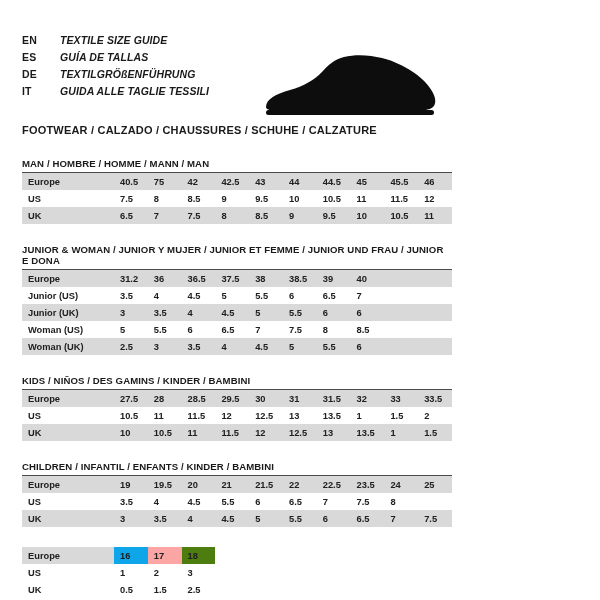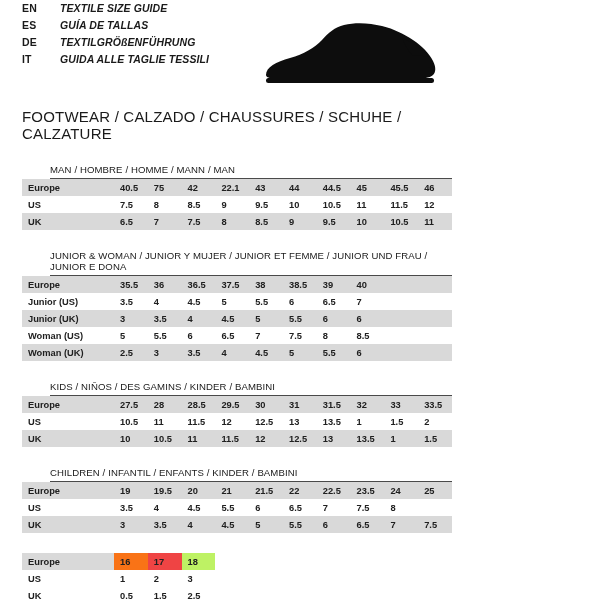--- a/index.html
+++ b/index.html
@@ -12,21 +12,21 @@
     height: 600px;
     font-family: "Liberation Sans", sans-serif;
     color: #1a1a1a;
     overflow: hidden;
   }
   .page {
     position: relative;
     width: 474px;
     height: 600px;
     box-sizing: border-box;
-    padding: 0 22px 0 22px;
+    padding: 32px 22px 0 22px;
   }
 
   
   .header {
     position: relative;
     height: 92px;
   }
   .lang-list {
     display: block;
   }
@@ -49,41 +49,39 @@
     font-style: italic;
   }
   .shoe-logo {
     position: absolute;
     top: 20px;
     right: 10px;
     width: 190px;
     height: 72px;
   }
   .category-line {
-    margin-top: 16px;
-    font-size: 15px;
-    font-weight: normal;
+    font-size: 11px;
+    font-weight: bold;
     letter-spacing: 0.2px;
   }
 
   
   .section {
     margin-top: 22px;
   }
   .section.tight {
     margin-top: 20px;
   }
   .section-title {
     font-size: 9.6px;
-    font-weight: normal;
+    font-weight: bold;
     letter-spacing: 0.1px;
     padding-bottom: 3px;
     border-bottom: 1px solid #4a4a4a;
     margin-bottom: 0;
-    margin-left: 28px;
   }
   table.size-table {
     border-collapse: collapse;
     width: 100%;
     table-layout: fixed;
     font-weight: bold;
   }
   table.size-table td {
     font-size: 9.3px;
     height: 17px;
@@ -152,21 +150,21 @@
 
   <div class="section">
     <div class="section-title">MAN / HOMBRE / HOMME / MANN / MAN</div>
     <table class="size-table">
       <tbody>
           <tr class="shaded">
         <td class="rowlabel">Europe</td>
         <td>40.5</td>
         <td>75</td>
         <td>42</td>
-        <td>22.1</td>
+        <td>42.5</td>
         <td>43</td>
         <td>44</td>
         <td>44.5</td>
         <td>45</td>
         <td>45.5</td>
         <td>46</td>
       </tr>
       <tr>
         <td class="rowlabel">US</td>
         <td>7.5</td>
@@ -196,21 +194,21 @@
     </tbody>
       </table>
   </div>
 
   <div class="section tight">
     <div class="section-title">JUNIOR &amp; WOMAN / JUNIOR Y MUJER / JUNIOR ET FEMME / JUNIOR UND FRAU / JUNIOR E DONA</div>
     <table class="size-table">
       <tbody>
           <tr class="shaded">
         <td class="rowlabel">Europe</td>
-        <td>35.5</td>
+        <td>31.2</td>
         <td>36</td>
         <td>36.5</td>
         <td>37.5</td>
         <td>38</td>
         <td>38.5</td>
         <td>39</td>
         <td>40</td>
         <td></td>
         <td></td>
       </tr>
@@ -362,23 +360,23 @@
       </tr>
     </tbody>
       </table>
   </div>
 
   <div class="section tight babies-wrap">
     <table class="size-table babies">
       <tbody>
           <tr>
         <td class="rowlabel shadedcell" style="background:#d9d9d9">Europe</td>
-        <td style="background:#f97316">16</td>
-        <td style="background:#ef4444">17</td>
-        <td style="background:#bef264">18</td>
+        <td style="background:#0ea5e9">16</td>
+        <td style="background:#fca5a5">17</td>
+        <td style="background:#4d7c0f">18</td>
         <td></td>
         <td></td>
         <td></td>
         <td></td>
         <td></td>
         <td></td>
         <td></td>
       </tr>
       <tr>
         <td class="rowlabel">US</td>

